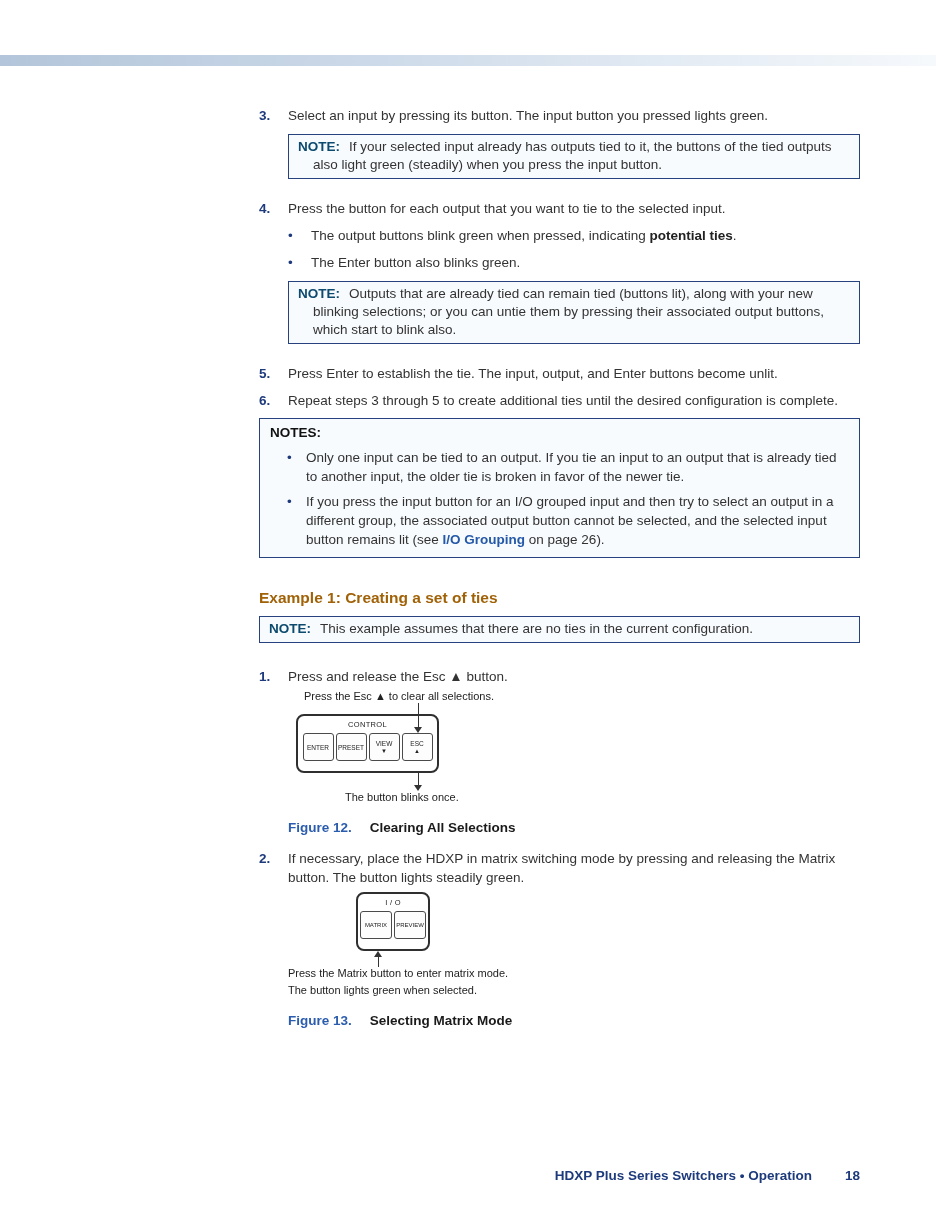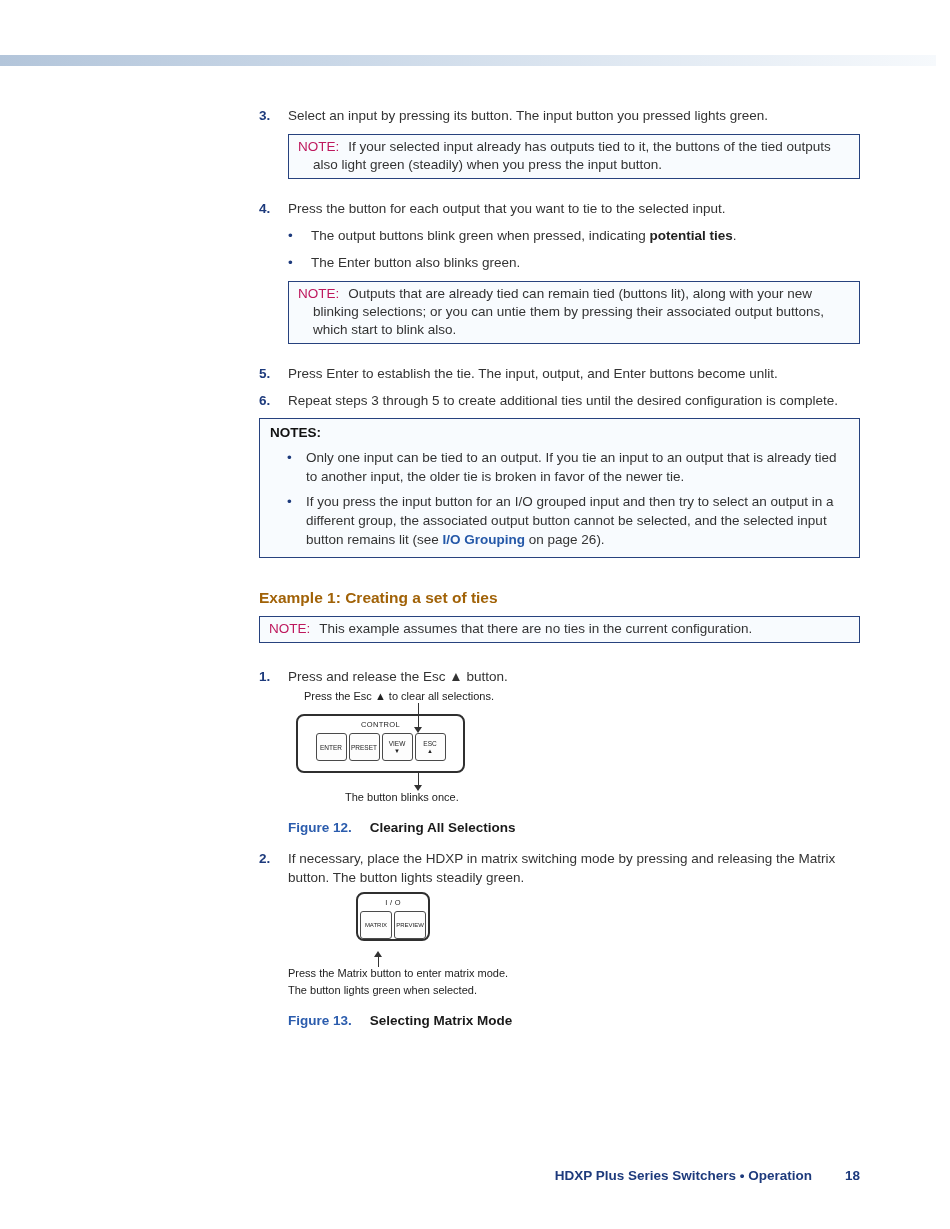--- a/index.html
+++ b/index.html
@@ -27,21 +27,21 @@
   .text { font-size:13.5px; line-height:19px; color:#333; }
   b { font-weight:bold; color:#222; }
 
   .note {
     border:1.5px solid #27427e;
     background:#f8fbfe;
     padding:3px 10px 4px 9px;
     margin-top:9px;
   }
   .note-p { font-size:13.5px; line-height:18px; padding-left:15px; text-indent:-15px; color:#333; }
-  .note-label { font-weight:normal; color:#be185d; margin-right:9px; }
+  .note-label { font-weight:bold; color:#0c4a6e; margin-right:9px; }
 
   .mt20 { margin-top:20px; }
   .mt8  { margin-top:8px; }
   .mt12 { margin-top:12px; }
   .mt24 { margin-top:24px; }
 
   .bullet-row { display:flex; margin-top:8px; }
   .bullet { flex:0 0 23px; color:#1d3a7c; font-size:13.5px; line-height:19px; }
 
   .notes-box { margin-top:8px; padding:5px 10px 8px 10px; }
@@ -169,21 +169,21 @@
       <span class="num">1.</span>
       <div class="body">
         <p class="text">Press and release the Esc ▲ button.</p>
 
         <div class="figure" id="fig12">
           <p class="fig-caption cap-abs" style="left:16px;top:0;">Press the Esc ▲ to clear all selections.</p>
 
           <div class="vline" style="left:130px;top:13px;height:24px;"></div>
           <div class="ah-down" style="left:126px;top:37px;"></div>
 
-          <div class="panel" style="left:8px;top:24px;width:169px;height:59px;">
+          <div class="panel" style="left:8px;top:24px;width:143px;height:59px;">
             <div class="panel-title">CONTROL</div>
             <div class="panel-buttons">
               <div class="pbtn">
                   <span>ENTER</span>
                 </div>
               <div class="pbtn">
                   <span>PRESET</span>
                 </div>
               <div class="pbtn">
                   <span>VIEW</span>
@@ -205,21 +205,21 @@
         <p class="fig-label-row"><span class="fig-label">Figure 12.</span><span class="fig-title">Clearing All Selections</span></p>
       </div>
     </section>
 
     <section class="step mt12">
       <span class="num">2.</span>
       <div class="body">
         <p class="text">If necessary, place the HDXP in matrix switching mode by pressing and releasing the Matrix button. The button lights steadily green.</p>
 
         <div class="figure" id="fig13">
-          <div class="panel" style="left:68px;top:5px;width:74px;height:49px;">
+          <div class="panel" style="left:68px;top:5px;width:74px;height:59px;">
             <div class="panel-title">I / O</div>
             <div class="panel-buttons">
               <div class="pbtn">
                   <span>MATRIX</span>
                 </div>
               <div class="pbtn">
                   <span>PREVIEW</span>
                 </div>
             </div>
           </div>

